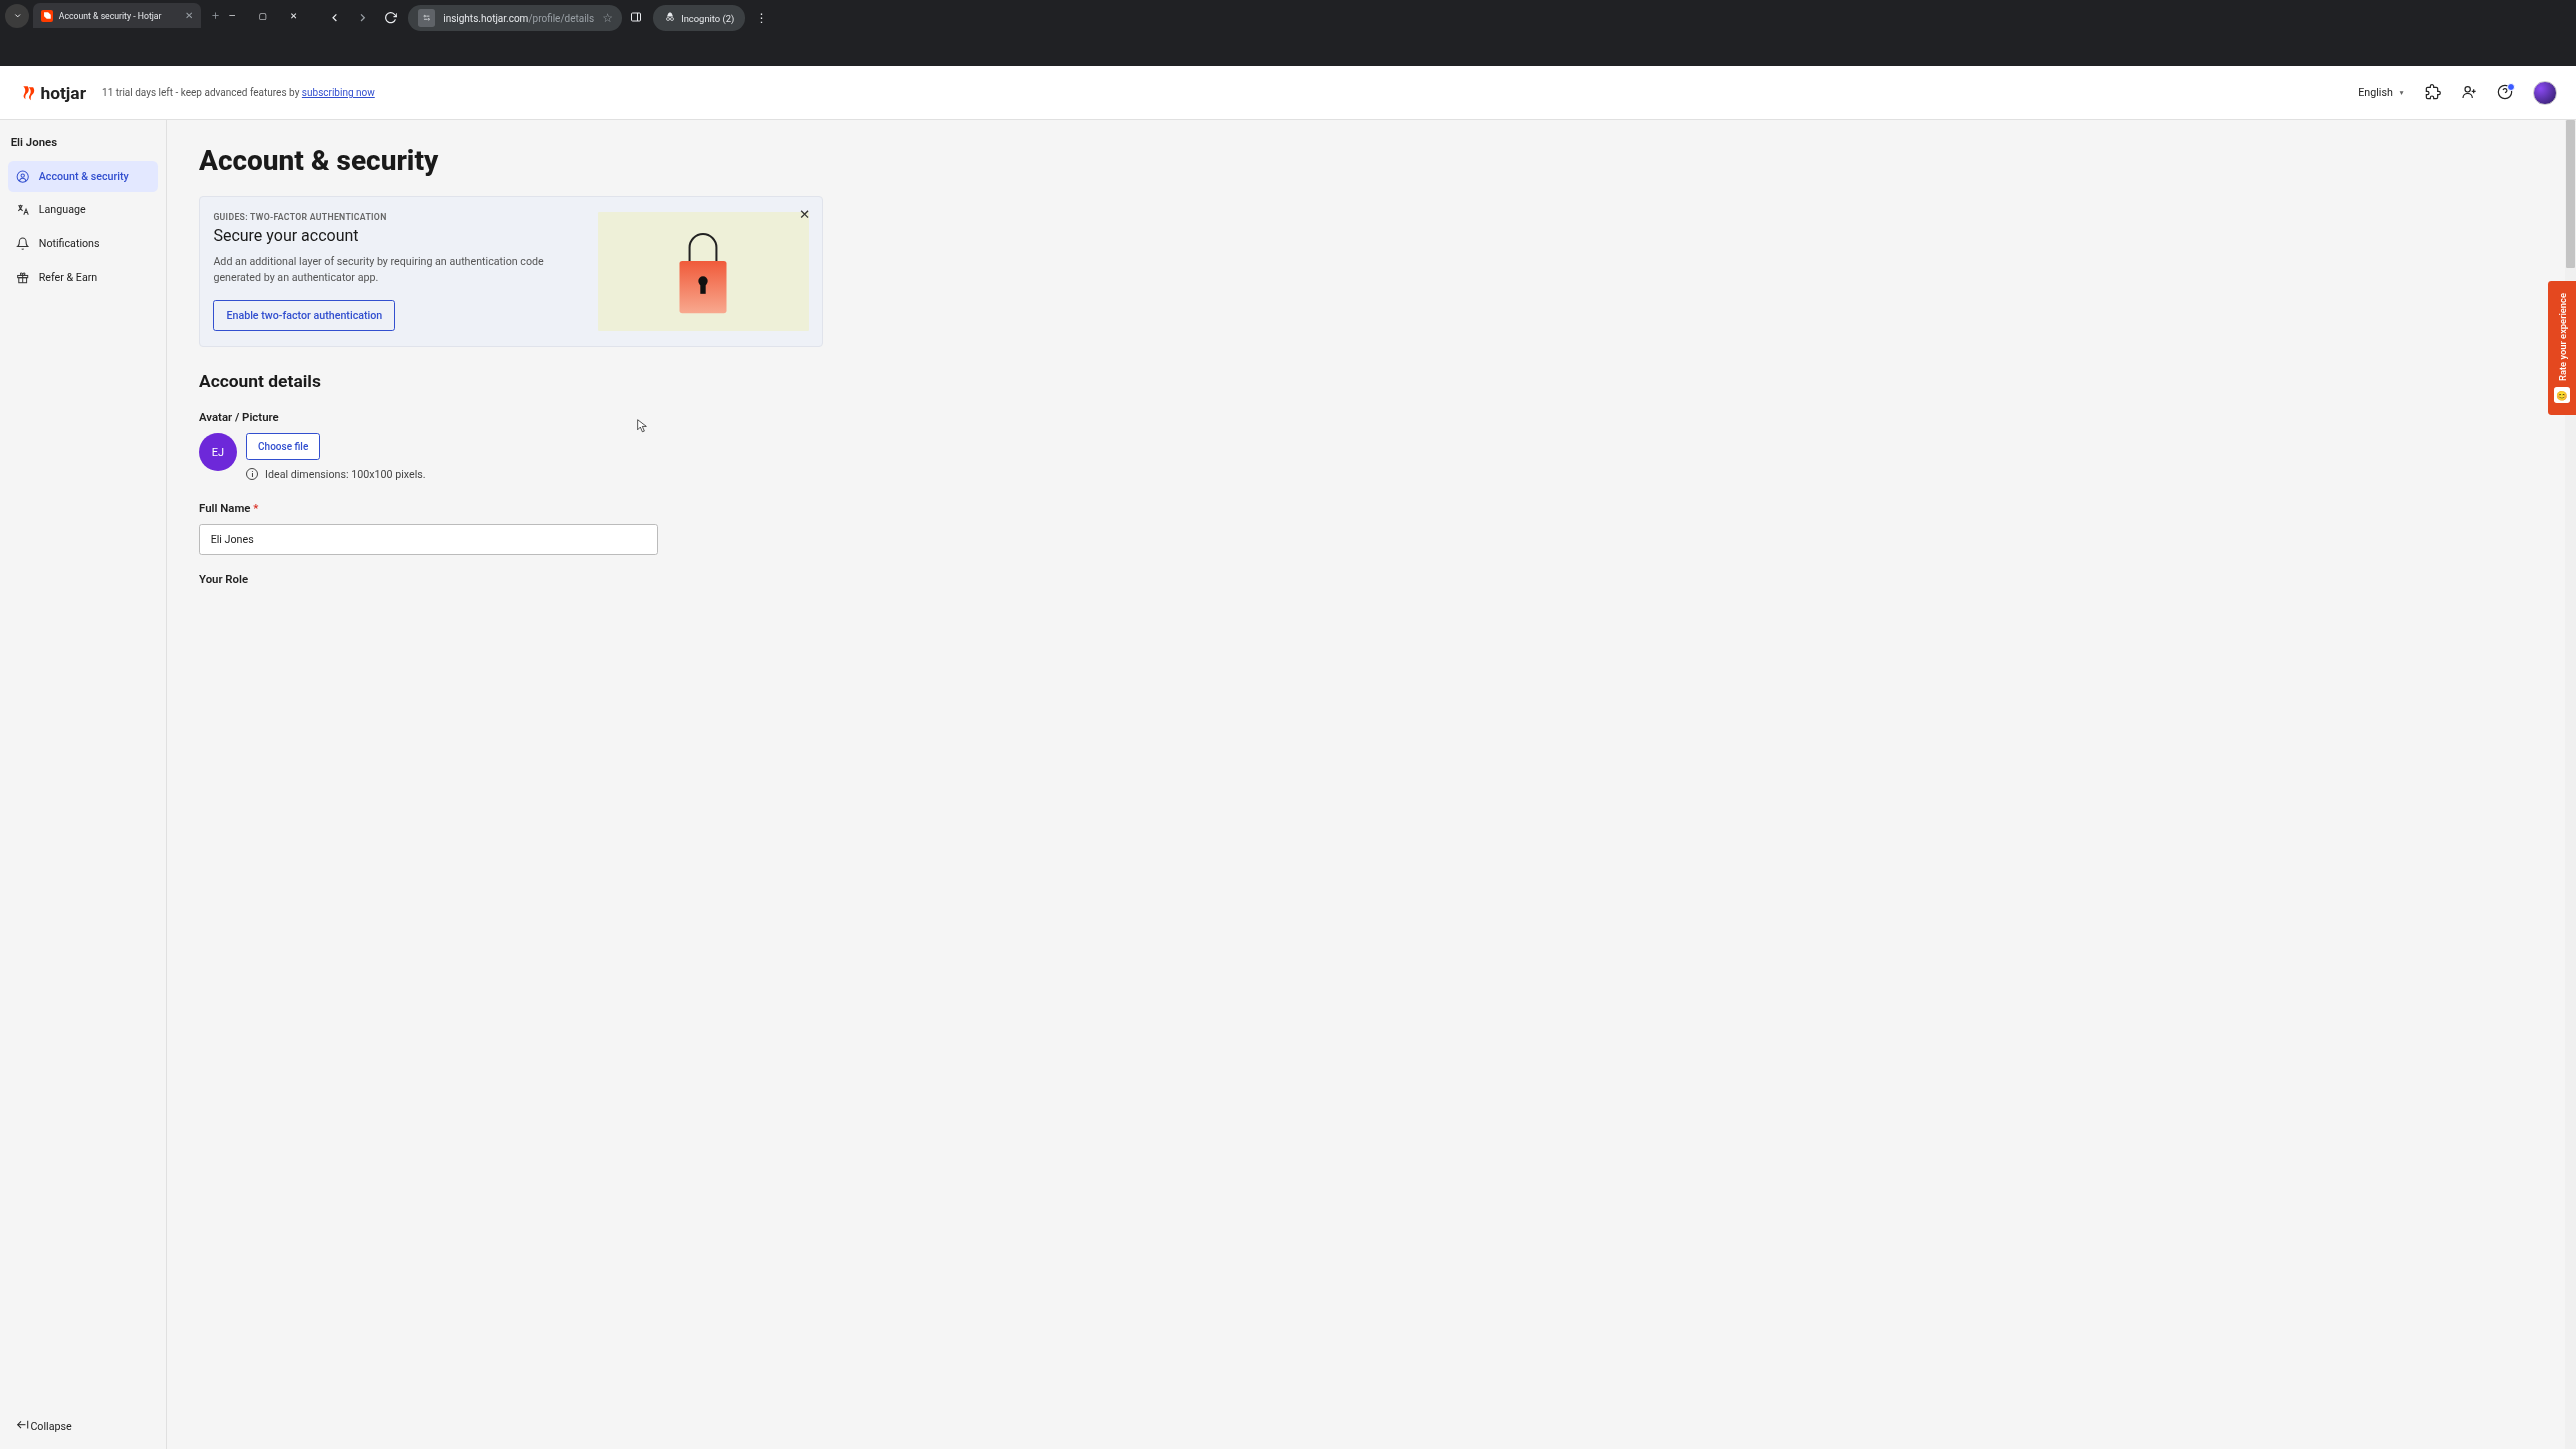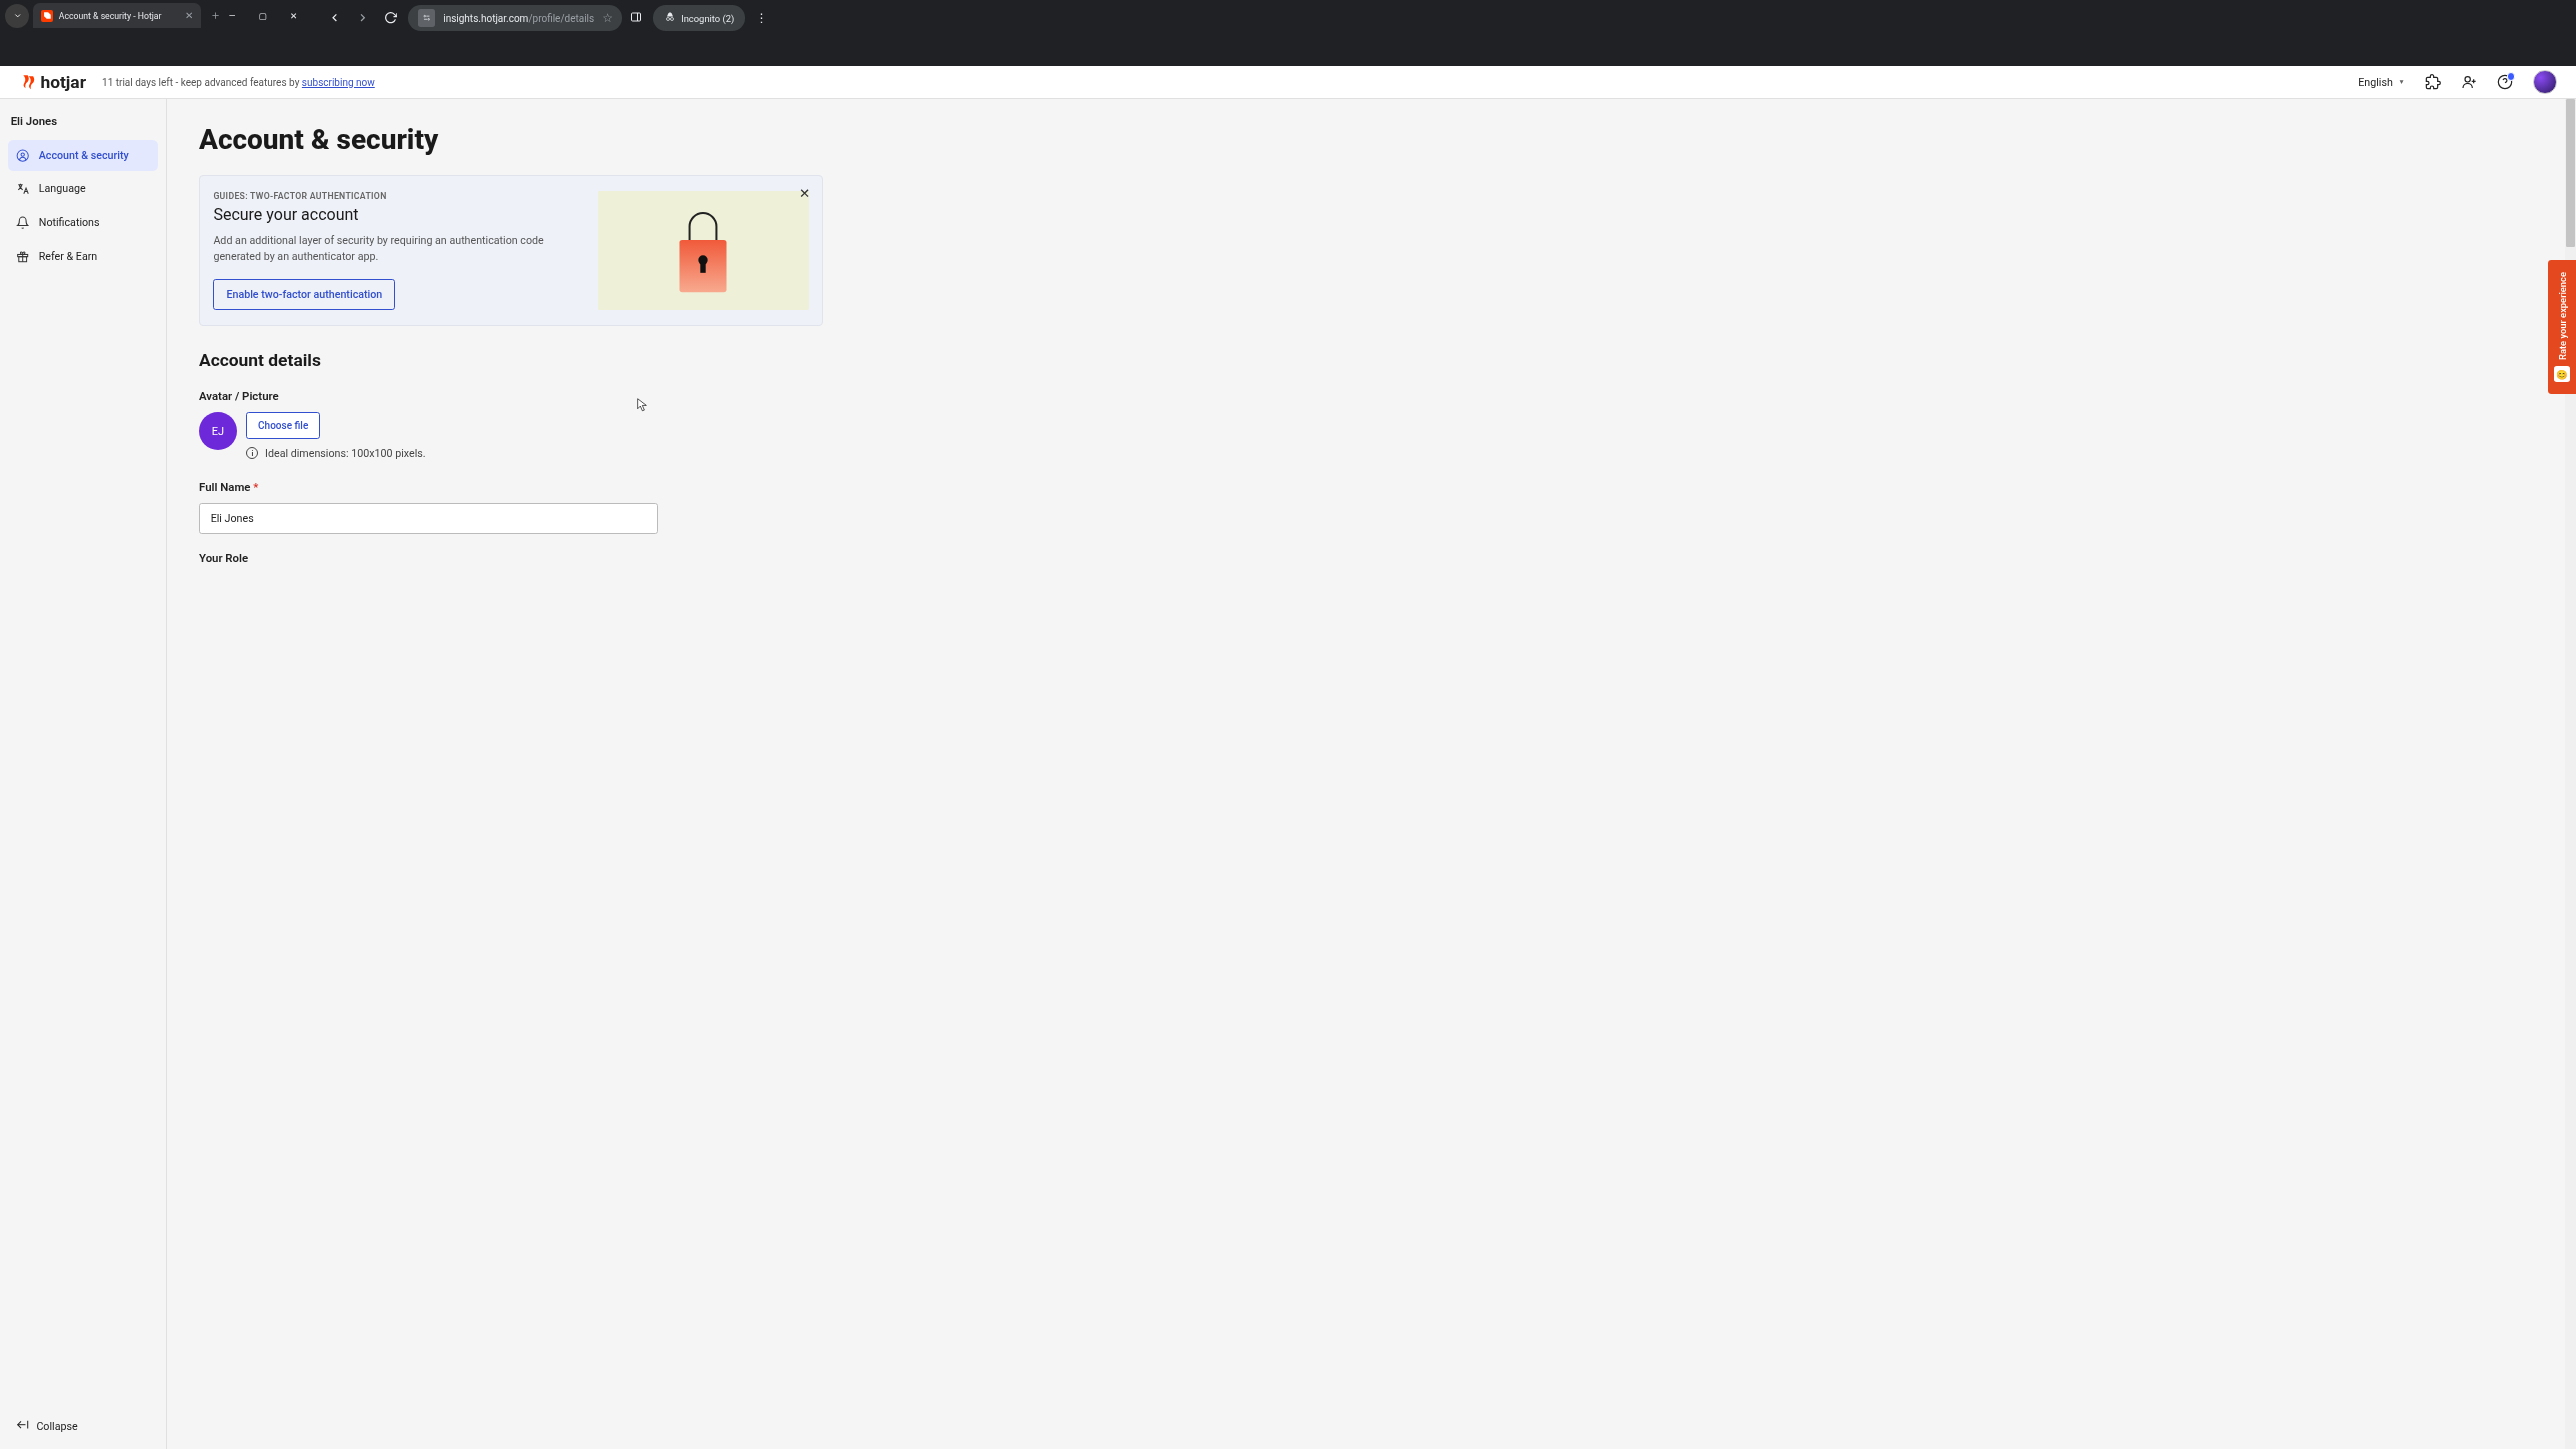--- a/index.html
+++ b/index.html
@@ -28,21 +28,21 @@
 .star-icon { color: #9aa0a6; font-size: 12px; }
 .right-controls { display: flex; align-items: center; gap: 10.7px; }
 .incognito-pill { height: 25.5px; background: #3c4043; border-radius: 12.7px; display: flex; align-items: center; padding: 0 10.7px; gap: 5.4px; color: #e8eaed; font-size: 9.4px; }
 .incognito-icon { font-size: 10.7px; }
 .panel-icon { color: #e8eaed; font-size: 10.7px; }
 .menu-dots { color: #e8eaed; font-size: 12px; }
 
 
 .app-viewport { position: absolute; top: 66px; left: 0; right: 0; bottom: 0; background: #f5f5f5; display: flex; flex-direction: column; }
 
-.app-header { height: 33px; background: #fff; border-bottom: 0.7px solid #e0e0e0; display: flex; align-items: center; padding: 0 19px; }
+.app-header { height: 54px; background: #fff; border-bottom: 0.7px solid #e0e0e0; display: flex; align-items: center; padding: 0 19px; }
 .logo { display: flex; align-items: center; gap: 4px; font-size: 17.4px; font-weight: 700; color: #222; }
 .logo-mark { width: 17.4px; height: 17.4px; position: relative; }
 .logo-mark svg { width: 100%; height: 100%; }
 .trial-text { margin-left: 16px; color: #555; font-size: 10px; }
 .trial-link { color: #324fcf; text-decoration: underline; }
 .header-right { margin-left: auto; display: flex; align-items: center; gap: 19px; }
 .lang-select { display: flex; align-items: center; gap: 5.4px; color: #222; font-size: 10.7px; }
 .lang-caret { font-size: 6.7px; color: #666; }
 .hdr-icon { width: 17.4px; height: 17.4px; display: flex; align-items: center; justify-content: center; color: #222; position: relative; }
 .help-badge::after { content:""; position:absolute; top:-1.3px; right:-1.3px; width:6.7px; height:6.7px; background:#3b5bff; border-radius:50%; border:1.3px solid #fff; }
@@ -50,21 +50,21 @@
 
 .app-body { flex: 1; display: flex; overflow: hidden; position: relative; }
 
 .sidebar { width: 167px; background: #f5f5f5; border-right: 0.7px solid #e0e0e0; padding: 14.8px 8px 8px; display: flex; flex-direction: column; }
 .sidebar-user { font-size: 11.4px; font-weight: 600; color: #222; padding: 0 2.7px 12px; }
 .side-item { height: 31px; display: flex; align-items: center; gap: 9.4px; padding: 0 8px; border-radius: 5.4px; color: #222; font-size: 10.7px; margin-bottom: 2.7px; cursor: pointer; }
 .side-item.active { background: #e3e8ff; color: #324fcf; font-weight: 500; }
 .side-item.active .side-icon { color: #324fcf; }
 .side-icon { width: 13.4px; height: 13.4px; display: flex; align-items: center; justify-content: center; color: #333; }
 .sidebar-footer { margin-top: auto; }
-.collapse-btn { height: 29.5px; display: flex; align-items: center; gap: 7px; padding: 0 8px; color: #222; font-size: 10.7px; cursor: pointer; }
+.collapse-btn { height: 29.5px; display: flex; align-items: center; gap: 1px; padding: 0 8px; color: #222; font-size: 10.7px; cursor: pointer; }
 
 .main { flex: 1; overflow-y: auto; padding: 24px 32px; position: relative; }
 .page-title { font-size: 28px; font-weight: 800; color: #1a1a1a; margin-bottom: 19px; }
 
 .banner { width: 624px; background: #eef1f7; border: 0.7px solid #e0e3eb; border-radius: 4px; display: flex; padding: 14.8px 13.4px 14.8px 13.4px; position: relative; margin-bottom: 24px; }
 .banner-left { flex: 1; padding-right: 14px; }
 .banner-eyebrow { font-size: 8.7px; letter-spacing: 0.3px; color: #666; font-weight: 600; margin-bottom: 4px; }
 .banner-title { font-size: 16px; font-weight: 400; color: #1a1a1a; margin-bottom: 9.4px; }
 .banner-desc { font-size: 10.7px; color: #555; line-height: 1.45; margin-bottom: 14.8px; max-width: 335px; }
 .banner-btn { display: inline-block; padding: 8px 12px; border: 1px solid #324fcf; color: #324fcf; font-size: 10.7px; font-weight: 500; border-radius: 2.7px; background: transparent; cursor: pointer; }

